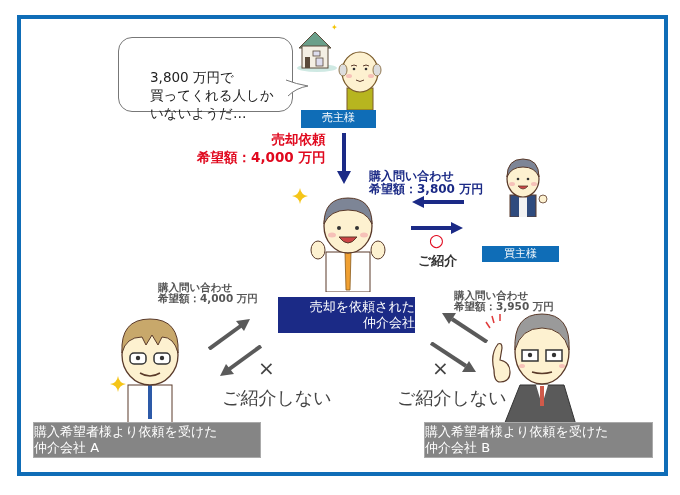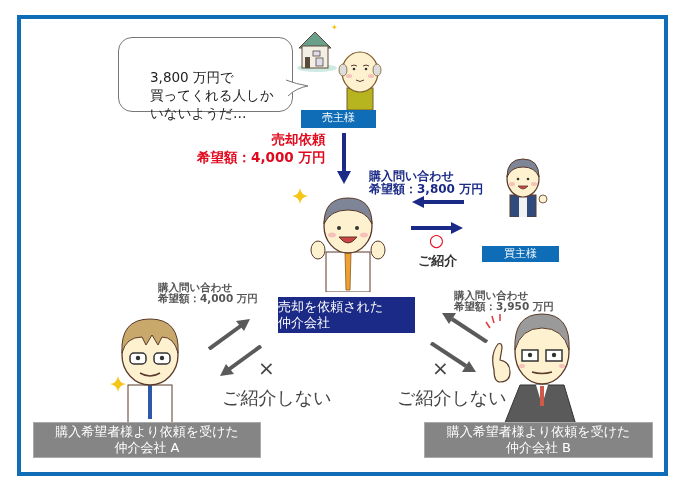--- a/index.html
+++ b/index.html
@@ -4,22 +4,22 @@
 <style>
   * { box-sizing: border-box; margin: 0; padding: 0; }
   html, body { width: 680px; height: 495px; background: #ffffff; overflow: hidden; }
   body { position: relative; font-family: "DejaVu Sans", "Liberation Sans", sans-serif; }
   .frame { position: absolute; left: 17px; top: 15px; width: 651px; height: 461px; border: 4px solid #0f6db7; background: #fff; }
   .abs { position: absolute; }
   .bubble { left: 118px; top: 37px; width: 175px; height: 75px; border: 1px solid #777; border-radius: 14px; background: #fff; }
   .bubble-tail { left: 286px; top: 78px; }
   .bubble-text { left: 150px; top: 68px; font-size: 13.5px; line-height: 18px; color: #222; white-space: pre-line; font-weight: 500; }
   .label-blue { background: #0f6db7; color: #fff; font-size: 11px; text-align: center; line-height: 16px; }
-  .label-navy { background: #1b2a86; color: #fff; font-size: 13px; text-align: left; line-height: 16px; padding-top: 2px; white-space: pre-line; }
-  .label-grey { background: #858585; color: #fff; font-size: 13px; text-align: center; line-height: 16px; padding-top: 1px; white-space: pre-line; border: 1px solid #aaa; }
+  .label-navy { background: #1b2a86; color: #fff; font-size: 13px; text-align: right; line-height: 16px; padding-top: 2px; white-space: pre-line; }
+  .label-grey { background: #858585; color: #fff; font-size: 13px; text-align: left; line-height: 16px; padding-top: 1px; white-space: pre-line; border: 1px solid #aaa; }
   .red-text { color: #e0091e; font-weight: bold; font-size: 13.5px; line-height: 18px; white-space: pre-line; }
   .navy-text { color: #1b2a86; font-weight: bold; font-size: 12px; line-height: 13px; white-space: pre-line; }
   .grey-text { color: #555; font-weight: bold; font-size: 10.5px; line-height: 11px; white-space: pre-line; }
   .dark-text { color: #333; font-weight: bold; font-size: 13px; }
   .mid-text { color: #444; font-size: 18px; }
 </style>
 </head>
 <body>
 
 <div class="frame"></div>

